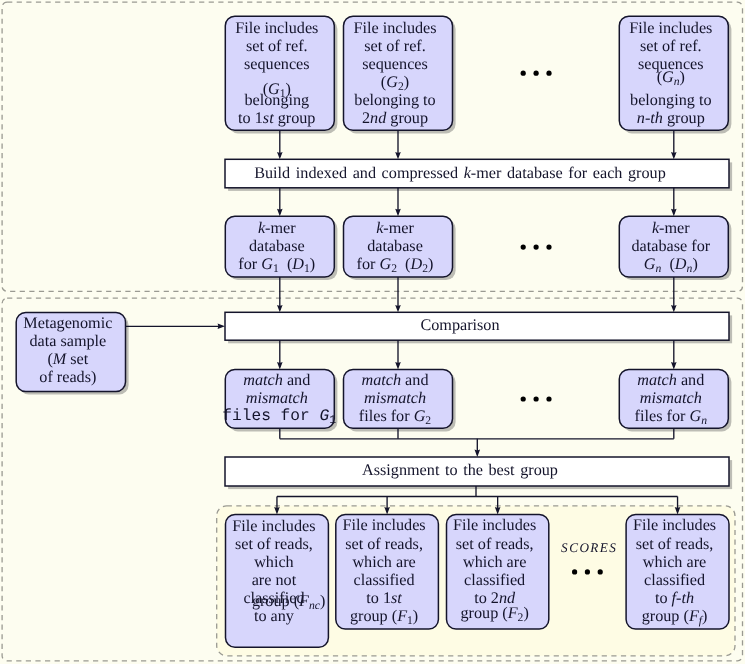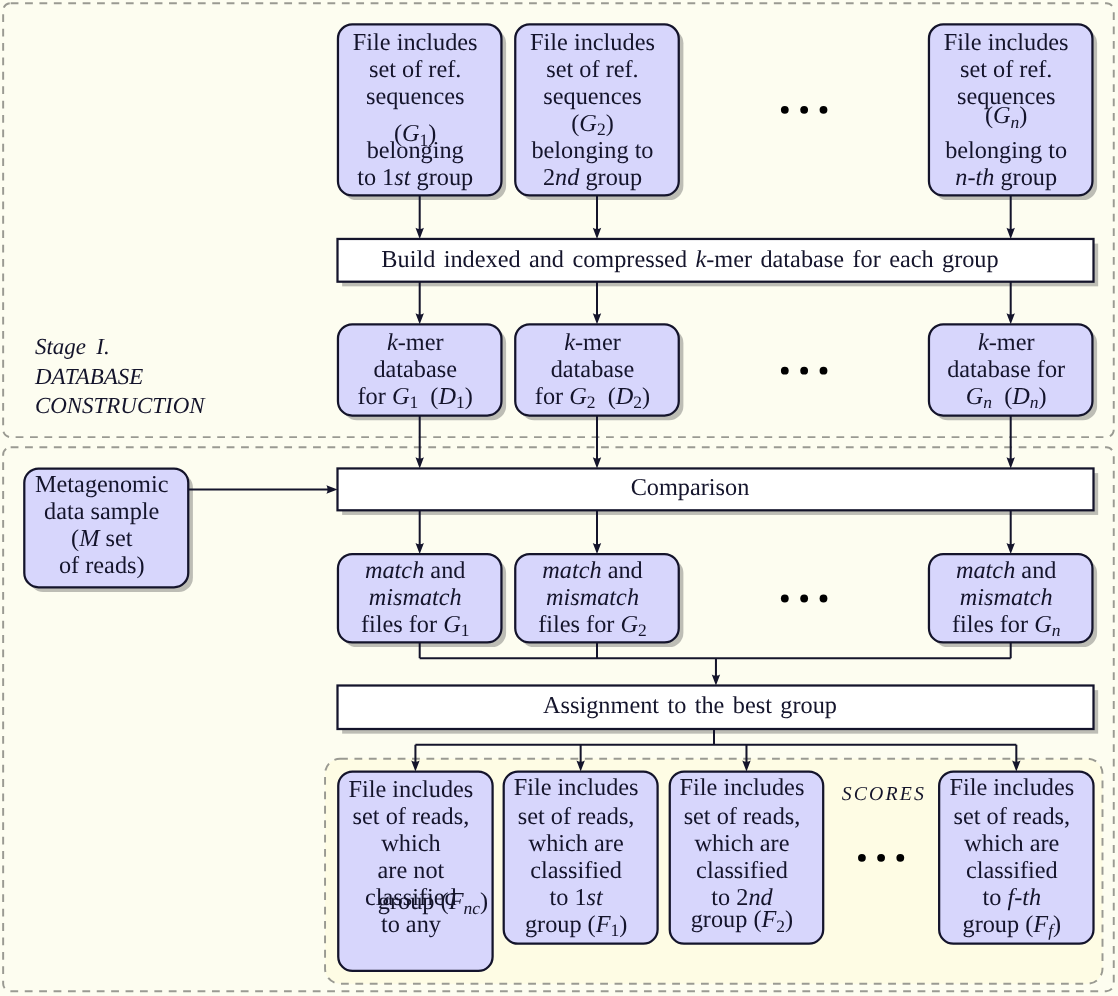--- a/index.html
+++ b/index.html
@@ -161,21 +161,21 @@
     </div>
 <div class="txt" style="left:13.20px;top:0px;width:109.30px;">
       <div class="ln" style="top:322.97px;">Metagenomic</div>
       <div class="ln" style="top:341.02px;">data sample</div>
       <div class="ln" style="top:359.07px;">(<i>M</i> set</div>
       <div class="ln" style="top:377.12px;">of reads)</div>
     </div>
 <div class="txt" style="left:222.30px;top:0px;width:109.00px;">
       <div class="ln" style="top:379.65px;"><i>match</i> and</div>
       <div class="ln" style="top:397.70px;"><i>mismatch</i></div>
-      <div class="ln" style="top:415.75px;">files for <i>G</i><sub>1</sub></div>
+      <div class="ln" style="top:415.75px;font-family:Liberation Mono, monospace;">files for <i>G</i><sub>1</sub></div>
     </div>
 <div class="txt" style="left:340.50px;top:0px;width:109.00px;">
       <div class="ln" style="top:379.65px;"><i>match</i> and</div>
       <div class="ln" style="top:397.70px;"><i>mismatch</i></div>
       <div class="ln" style="top:415.75px;">files for <i>G</i><sub>2</sub></div>
     </div>
 <div class="txt" style="left:616.30px;top:0px;width:109.00px;">
       <div class="ln" style="top:379.65px;"><i>match</i> and</div>
       <div class="ln" style="top:397.70px;"><i>mismatch</i></div>
       <div class="ln" style="top:415.75px;">files for <i>G</i><sub><i>n</i></sub></div>
@@ -215,21 +215,16 @@
     </div>
 <div class="txt bar" style="left:160.00px;top:0px;width:600px;">
       <div class="ln" style="top:173.00px;">Build indexed and compressed <i>k</i>-mer database for each group</div>
     </div>
 <div class="txt bar" style="left:160.00px;top:0px;width:600px;">
       <div class="ln" style="top:324.70px;">Comparison</div>
     </div>
 <div class="txt bar" style="left:160.00px;top:0px;width:600px;">
       <div class="ln" style="top:469.80px;">Assignment to the best group</div>
     </div>
-<div class="stage-lbl" style="left:23.3px;top:222.4px;">
-      <div>Stage  I.</div>
-      <div>DATABASE</div>
-      <div>CONSTRUCTION</div>
-    </div>
 <div class="stage-lbl" style="left:23.3px;top:566.3px;">
     </div>
-<div class="scores" style="left:561.1px;top:521px;text-align:right;">SCORES</div>
+<div class="scores" style="left:561.1px;top:540px;text-align:right;">SCORES</div>
 </div>
 
 </body></html>

